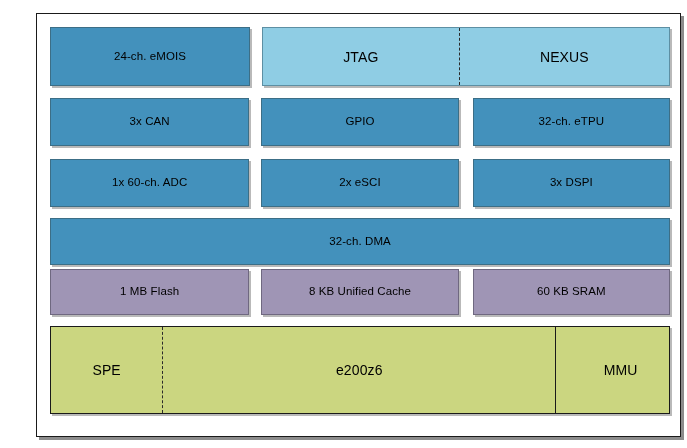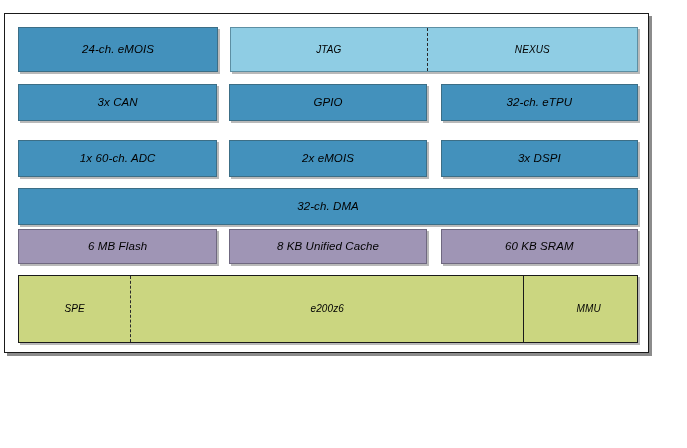--- a/index.html
+++ b/index.html
@@ -18,49 +18,48 @@
   #diagram-root {
     position: relative;
     width: 687px;
     height: 448px;
     background: #ffffff;
   }
 
   
   .chip-frame {
     position: absolute;
-    left: 4px;
+    left: 36px;
     top: 13px;
     width: 645px;
-    height: 340px;
+    height: 424px;
     background: #ffffff;
     border: 1.5px solid #1a1a1a;
     box-sizing: border-box;
     box-shadow: 3px 3px 0 0 #8c8c8c;
-    font-style: italic;
   }
 
   .rows {
     position: absolute;
     left: 13px;
     top: 13px;
     right: 10px;
     bottom: 9px;
     display: flex;
     flex-direction: column;
   }
 
   
   .row {
     display: flex;
     flex-direction: row;
     width: 100%;
   }
   .row-peri1 { height: 59px; margin-bottom: 12px; }
-  .row-peri2 { height: 48px; margin-bottom: 19px; }
+  .row-peri2 { height: 48px; margin-bottom: 13px; }
   .row-peri3 { height: 48px; margin-bottom: 11px; }
   .row-dma   { height: 47px; margin-bottom: 4px; }
   .row-mem   { height: 46px; margin-bottom: 11px; }
   .row-core  { height: 88px; margin-bottom: 0; }
 
   
   .block {
     position: relative;
     display: flex;
     align-items: center;
@@ -114,21 +113,21 @@
     display: flex;
     flex-direction: row;
     align-items: stretch;
     padding: 0;
   }
   .split .seg {
     display: flex;
     align-items: center;
     justify-content: center;
     box-sizing: border-box;
-    font-size: 10px;
+    font-size: 14px;
     color: #000;
     white-space: nowrap;
   }
 
   
   .seg-jtag  { width: 48.2%; }
   .seg-nexus { width: 51.8%; }
 
   
   .seg-spe    { width: 18.0%; }
@@ -178,37 +177,37 @@
           <span class="block-label">32-ch. eTPU</span>
         </div>
       </div>
 
       <div class="row row-peri3">
         <div class="block blue col-1">
           <span class="block-label">1x 60-ch. ADC</span>
         </div>
         <div class="gap-a"></div>
         <div class="block blue col-2">
-          <span class="block-label">2x eMOIS</span>
+          <span class="block-label">2x eSCI</span>
         </div>
         <div class="gap-b"></div>
         <div class="block blue col-3">
           <span class="block-label">3x DSPI</span>
         </div>
       </div>
 
       <div class="row row-dma">
         <div class="block blue col-full">
           <span class="block-label">32-ch. DMA</span>
         </div>
       </div>
 
       <div class="row row-mem">
         <div class="block purple col-1">
-          <span class="block-label">6 MB Flash</span>
+          <span class="block-label">1 MB Flash</span>
         </div>
         <div class="gap-a"></div>
         <div class="block purple col-2">
           <span class="block-label">8 KB Unified Cache</span>
         </div>
         <div class="gap-b"></div>
         <div class="block purple col-3">
           <span class="block-label">60 KB SRAM</span>
         </div>
       </div>

